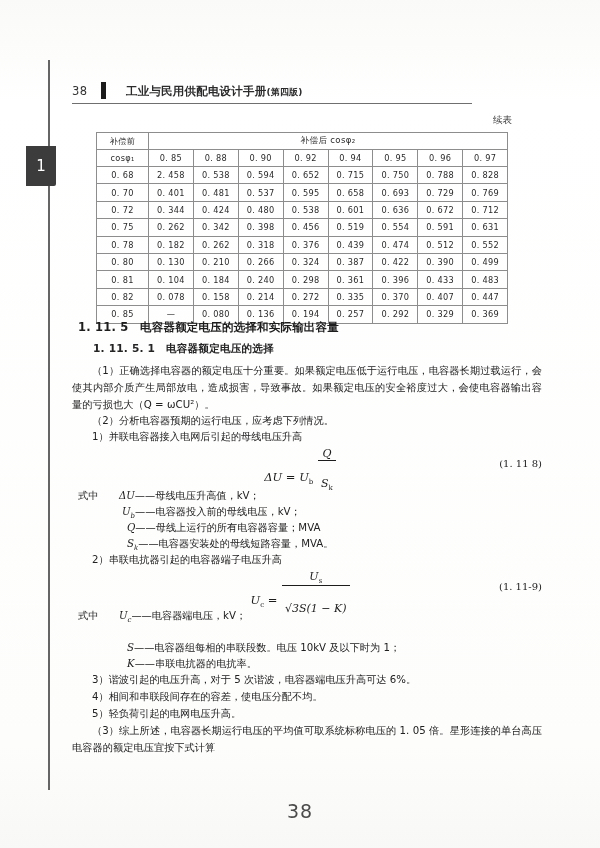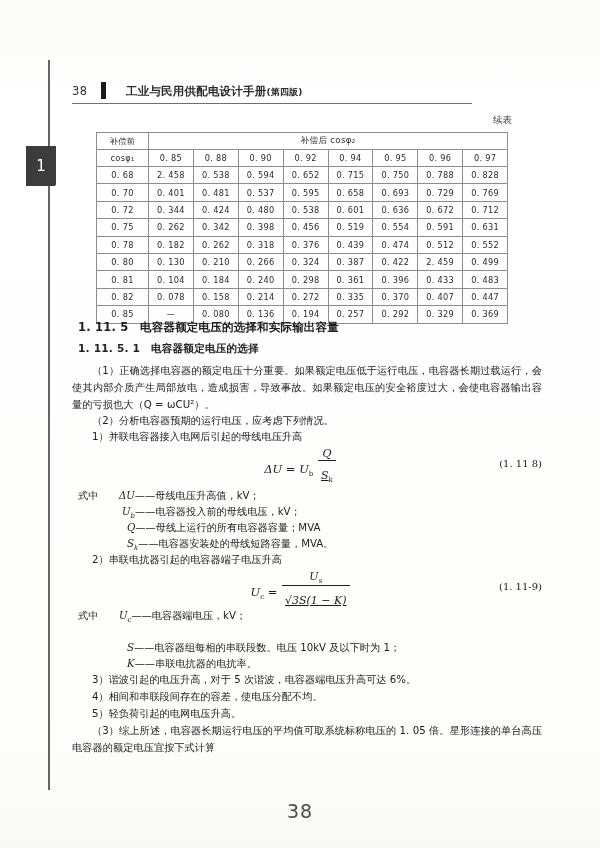--- a/index.html
+++ b/index.html
@@ -114,20 +114,21 @@
     letter-spacing: .2px;
     white-space: nowrap;
   }
   .sec-h2 {
     position: absolute;
     font-size: 10.6px;
     font-weight: 700;
     color: #242424;
     letter-spacing: .2px;
     white-space: nowrap;
+    margin-left: 15px;
   }
   .para {
     position: absolute;
     font-size: 10.2px;
     line-height: 17px;
     color: #212121;
     letter-spacing: .05px;
     text-align: justify;
   }
   .listline {
@@ -174,23 +175,22 @@
     color: #222;
   }
   .frac {
     display: inline-block;
     vertical-align: middle;
     text-align: center;
     margin: 0 1px;
   }
   .frac .num { display: block; padding: 0 3px; font-size: 11px; }
   .frac .den {
-    display: block; padding: 8px 3px; font-size: 11px;
+    display: block; padding: 16px 3px; font-size: 11px;
     border-top: 1px solid #1c1c1c;
-    text-decoration: underline;
   }
   .upr { font-style: normal; }
   
   #folio-bottom {
     position: absolute;
     left: 0; right: 0; top: 800px;
     text-align: center;
     font-size: 19px;
     color: #4b4b4b;
     letter-spacing: 1px;
@@ -290,21 +290,21 @@
         <td>0. 552</td>
       </tr>
       <tr class="data">
         <td class="firstcol">0. 80</td>
         <td>0. 130</td>
         <td>0. 210</td>
         <td>0. 266</td>
         <td>0. 324</td>
         <td>0. 387</td>
         <td>0. 422</td>
-        <td>2. 459</td>
+        <td>0. 390</td>
         <td>0. 499</td>
       </tr>
       <tr class="data">
         <td class="firstcol">0. 81</td>
         <td>0. 104</td>
         <td>0. 184</td>
         <td>0. 240</td>
         <td>0. 298</td>
         <td>0. 361</td>
         <td>0. 396</td>

